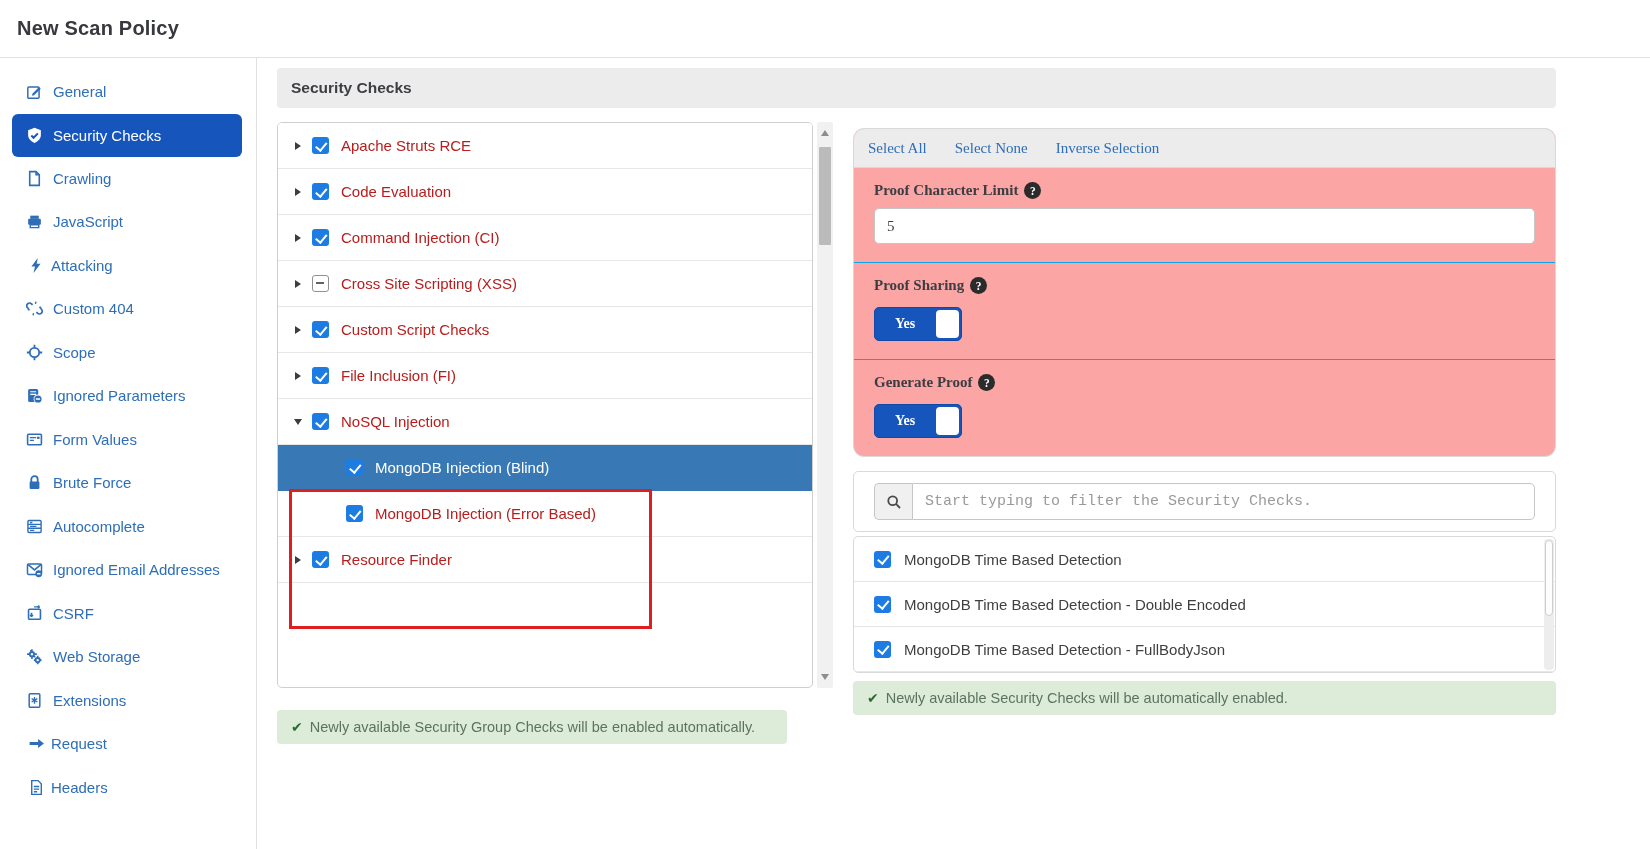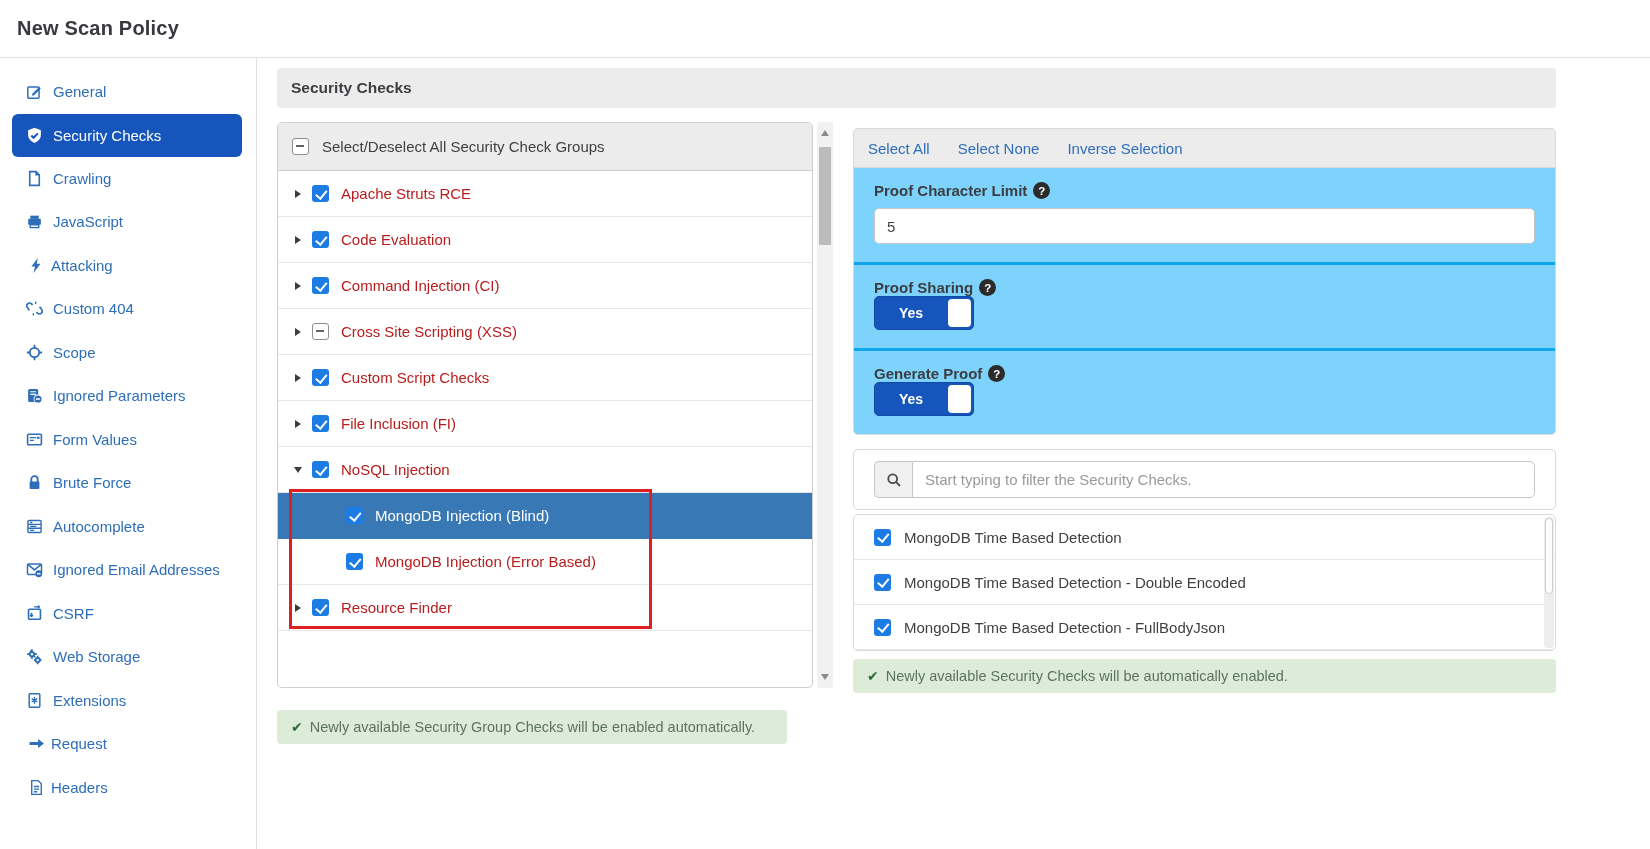--- a/index.html
+++ b/index.html
@@ -67,40 +67,40 @@
   .vscroll { position:relative; width:16px; flex:0 0 16px; height:566px; margin-left:4px;
     background:#f1f1f1; border-radius:2px; }
   .vscroll .arr-up { position:absolute; top:8px; left:3.5px; width:0; height:0;
     border-left:4.5px solid transparent; border-right:4.5px solid transparent; border-bottom:6px solid #8d8d8d; }
   .vscroll .arr-down { position:absolute; bottom:8px; left:3.5px; width:0; height:0;
     border-left:4.5px solid transparent; border-right:4.5px solid transparent; border-top:6px solid #8d8d8d; }
   .vscroll .thumb { position:absolute; top:25px; left:2px; width:12px; height:98px; background:#bbb; border-radius:1px; }
 
   
   .details-col { width:703px; flex:0 0 703px; margin-left:20px; margin-top:6px; }
-  .dpanel { border:1px solid #d9d9d9; border-radius:5px; background:#7dd3fc; overflow:hidden; }
+  .dpanel { border:1px solid #d9d9d9; border-radius:11px; background:#fca5a5; overflow:hidden;font-family:Liberation Serif, serif; }
   .dtoolbar { height:39px; background:#ececec; border-bottom:1px solid #d9d9d9;
     display:flex; align-items:center; gap:28px; padding-left:14px; }
   .dtoolbar a { color:#2e6eb8; font-size:15px; text-decoration:none; cursor:pointer; }
-  .dsection { padding:14px 20px 18px 20px; border-bottom:3px solid #0ea5e9; }
+  .dsection { padding:14px 20px 18px 20px; border-bottom:1px solid #0ea5e9; }
   .dsection:last-child { border-bottom:none; }
   .flabel { display:flex; align-items:center; gap:6px; font-size:15px; font-weight:700; color:#3b3d42; }
   .help { width:17px; height:17px; border-radius:50%; background:#2b2b2b; color:#fff;
     display:inline-flex; align-items:center; justify-content:center; font-size:11.5px; font-weight:700; cursor:pointer; }
   .text-input { margin-top:9px; width:100%; height:36px; border:1px solid #c6c6c6; border-radius:5px;
     font-size:15px; color:#3f3f3f; padding-left:12px; font-family:inherit; background:#fff; }
-  .toggle { position:relative; width:100px; height:34px; background:#1655bc;
+  .toggle { margin-top:13px; position:relative; width:88px; height:34px; background:#1655bc;
     border:1px solid #1149a6; border-radius:5px; cursor:pointer; }
   .toggle .tlabel { position:absolute; left:0; right:26px; top:0; bottom:0; display:flex;
     align-items:center; justify-content:center; color:#fff; font-size:14px; font-weight:700; }
   .toggle .knob { position:absolute; right:2px; top:2px; bottom:2px; width:23px; background:#fff; border-radius:4px; }
 
   .search-panel { margin-top:14px; border:1px solid #d9d9d9; border-radius:5px; background:#fff;
     padding:11px 20px; }
-  .search-group { display:flex; height:37px; }
+  .search-group { display:flex; height:37px;font-family:Liberation Mono, monospace; }
   .search-icon-box { width:38px; background:#f0f0f0; border:1px solid #c6c6c6; border-right:none;
     border-radius:5px 0 0 5px; display:flex; align-items:center; justify-content:center; }
   .search-group input { flex:1; border:1px solid #c6c6c6; border-radius:0 5px 5px 0; font-size:15px;
     padding-left:12px; color:#3f3f3f; font-family:inherit; }
   .search-group input::placeholder { color:#9a9a9a; }
 
   .checks-list { margin-top:4px; position:relative; border:1px solid #d9d9d9; border-radius:5px; background:#fff; overflow:hidden; }
   .crow { height:45px; display:flex; align-items:center; gap:13px; padding-left:20px;
     border-bottom:1px solid #e7e7e7; font-size:15px; color:#3f3f3f; cursor:pointer; }
   .crow:last-of-type { border-bottom:none; }
@@ -298,24 +298,20 @@
     <main class="content">
 
       <div class="section-bar">
         <span>Security Checks</span>
       </div>
 
       <div class="main-row">
 
         <div class="groups-col">
           <div class="groups-list">
-            <div class="glist-header">
-              <span class="cb indet"></span>
-              <span>Select/Deselect All Security Check Groups</span>
-            </div>
 
             <div class="grow">
               <span class="caret-cell">
                   <span class="caret-right"></span>
                 </span>
               <span class="cb checked"></span>
               <span class="rlabel">Apache Struts RCE</span>
             </div>
             <div class="grow">
               <span class="caret-cell">

